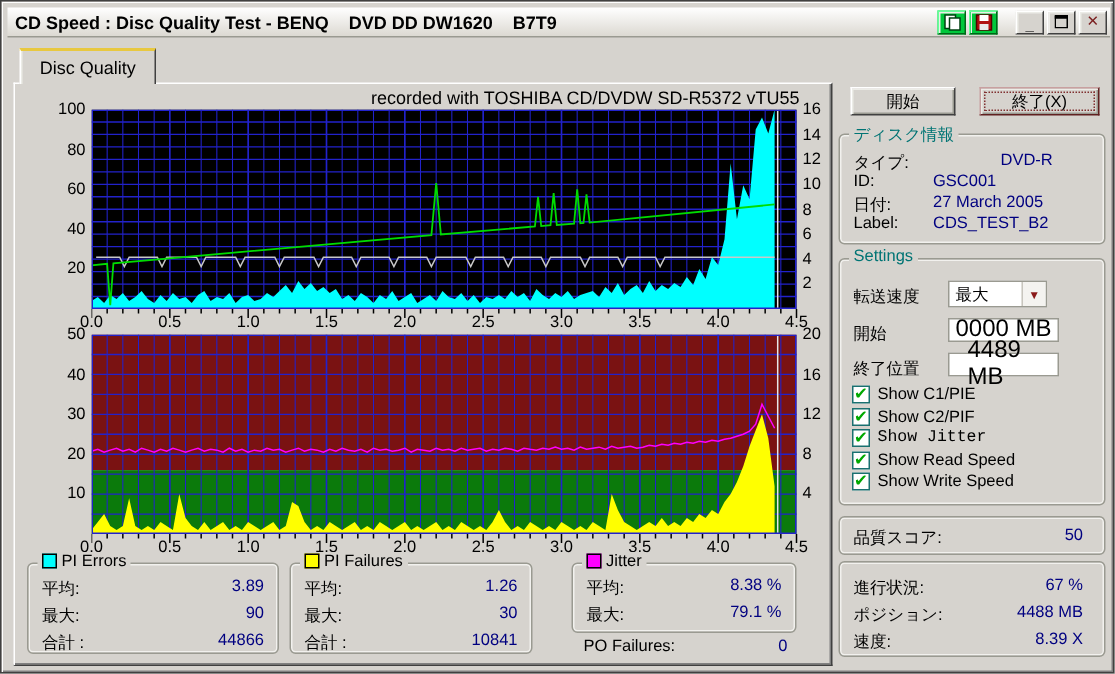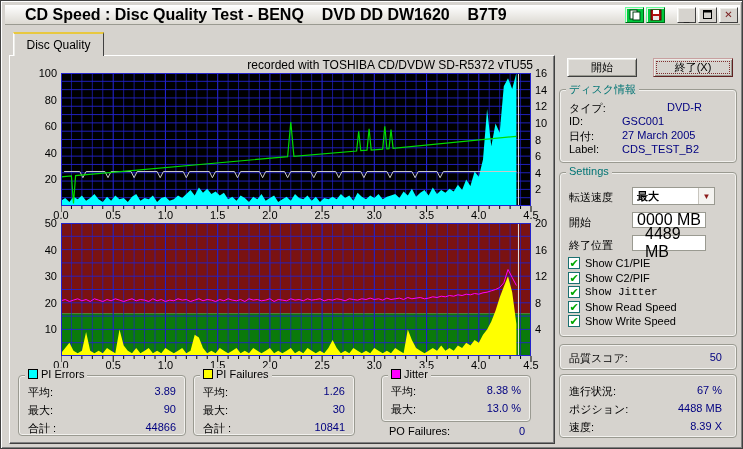--- a/index.html
+++ b/index.html
@@ -4,21 +4,21 @@
 <style>
   html,body{margin:0;padding:0;background:#808080;}
   *{box-sizing:border-box;font-family:"Liberation Sans","DejaVu Sans",sans-serif;}
   #win{position:relative;width:743px;height:449px;background:#d6d3ce;
        border:1px solid #404040;box-shadow:inset 1px 1px 0 #fff,inset -1px -1px 0 #808080,inset 2px 2px 0 #d6d3ce,inset -2px -2px 0 #d6d3ce;
        overflow:hidden;}
   
   #titlebar{position:absolute;left:4px;top:4px;width:735px;height:20px;
             background:linear-gradient(#ffffff,#dcd9d2);display:flex;align-items:center;
             border-bottom:1px solid #9a9a91;}
-  #titletext{flex:1;font-size:16px;font-weight:bold;color:#000;padding-left:20px;white-space:pre;overflow:hidden;}
+  #titletext{flex:1;font-size:12px;font-weight:bold;color:#000;padding-left:5px;white-space:pre;overflow:hidden;}
   .tbtn{width:19px;height:16px;margin-right:2px;display:flex;align-items:center;justify-content:center;
         background:#d6d3ce;border:1px solid;border-color:#fff #404040 #404040 #fff;box-shadow:inset 1px 1px 0 #ecece7;cursor:pointer;}
   .tbtn.green{background:#00c83c;border-color:#66ff99 #006618 #006618 #66ff99;}
   .gap{width:10px;}
   
   #tab{position:absolute;left:12px;top:31px;width:91px;height:24px;background:#d6d3ce;
        border-left:1px solid #fff;border-right:1px solid #404040;border-top:2px solid #e8c840;
        box-shadow:inset 1px 0 0 #ecece7;z-index:3;font-size:12px;color:#000;
        display:flex;align-items:center;justify-content:center;cursor:pointer;}
   #tabpanel{position:absolute;left:8px;top:54px;width:546px;height:389px;background:#d6d3ce;
@@ -390,21 +390,21 @@
   </div>
 
   <div class="group" style="left:380px;top:374px;width:150px;height:47px;">
     <div class="gtitle">
       <span class="chip" id="chip-jit" style="background: rgb(255, 0, 255);"></span>
       <span>Jitter</span>
     </div>
     <div class="lbl" style="left:9px;top:8px;">平均:</div>
     <div class="val" style="right:9px;top:8px;">8.38 %</div>
     <div class="lbl" style="left:9px;top:26px;">最大:</div>
-    <div class="val" style="right:9px;top:26px;">13.0 %</div>
+    <div class="val" style="right:9px;top:26px;">79.1 %</div>
   </div>
   <div class="lbl" style="left:388px;top:424px;">PO Failures:</div>
   <div class="val" style="left:458px;top:424px;width:66px;">0</div>
 
   <div class="btn" style="left:566px;top:57px;width:70px;height:19px;">
     <span>開始</span>
   </div>
   <div class="btn default" style="left:652px;top:57px;width:80px;height:19px;">
     <span>終了(X)</span>
   </div>
@@ -417,21 +417,21 @@
     <div class="val" style="left:62px;top:25px;text-align:left;">GSC001</div>
     <div class="lbl" style="left:9px;top:39px;">日付:</div>
     <div class="val" style="left:62px;top:39px;text-align:left;">27 March 2005</div>
     <div class="lbl" style="left:9px;top:53px;">Label:</div>
     <div class="val" style="left:62px;top:53px;text-align:left;">CDS_TEST_B2</div>
   </div>
 
   <div class="group" style="left:558px;top:171px;width:178px;height:165px;">
     <div class="gtitle teal">Settings</div>
     <div class="lbl" style="left:9px;top:17px;">転送速度</div>
-    <div class="combo" style="left:72px;top:14px;width:83px;height:18px;font-weight:bold;">
+    <div class="combo" style="left:72px;top:14px;width:66px;height:18px;">
       <span class="txt">最大</span>
       <span class="arrow">▼</span>
     </div>
     <div class="lbl" style="left:9px;top:42px;">開始</div>
     <div class="field" style="left:72px;top:39px;width:74px;height:16px;">
       <span>0000 MB</span>
     </div>
     <div class="lbl" style="left:9px;top:65px;">終了位置</div>
     <div class="field" style="left:72px;top:62px;width:74px;height:16px;padding-left:12px;">
       <span>4489 MB</span>

